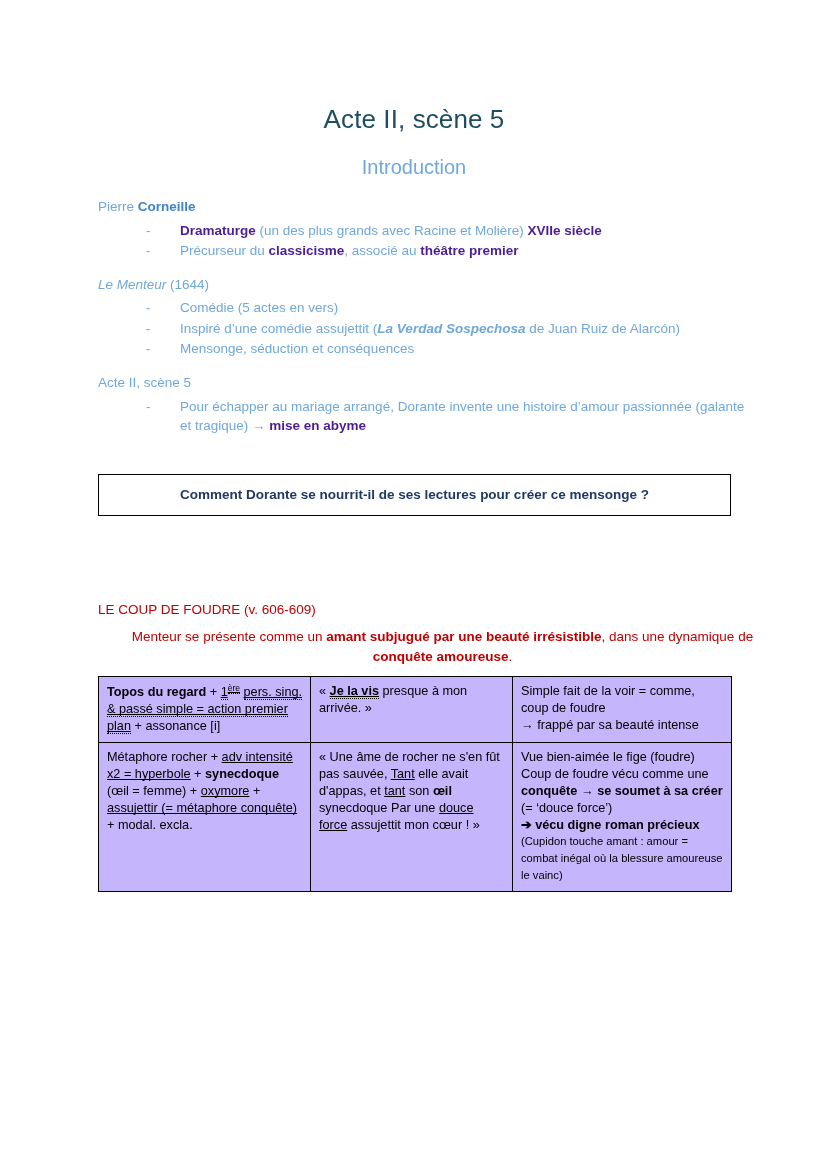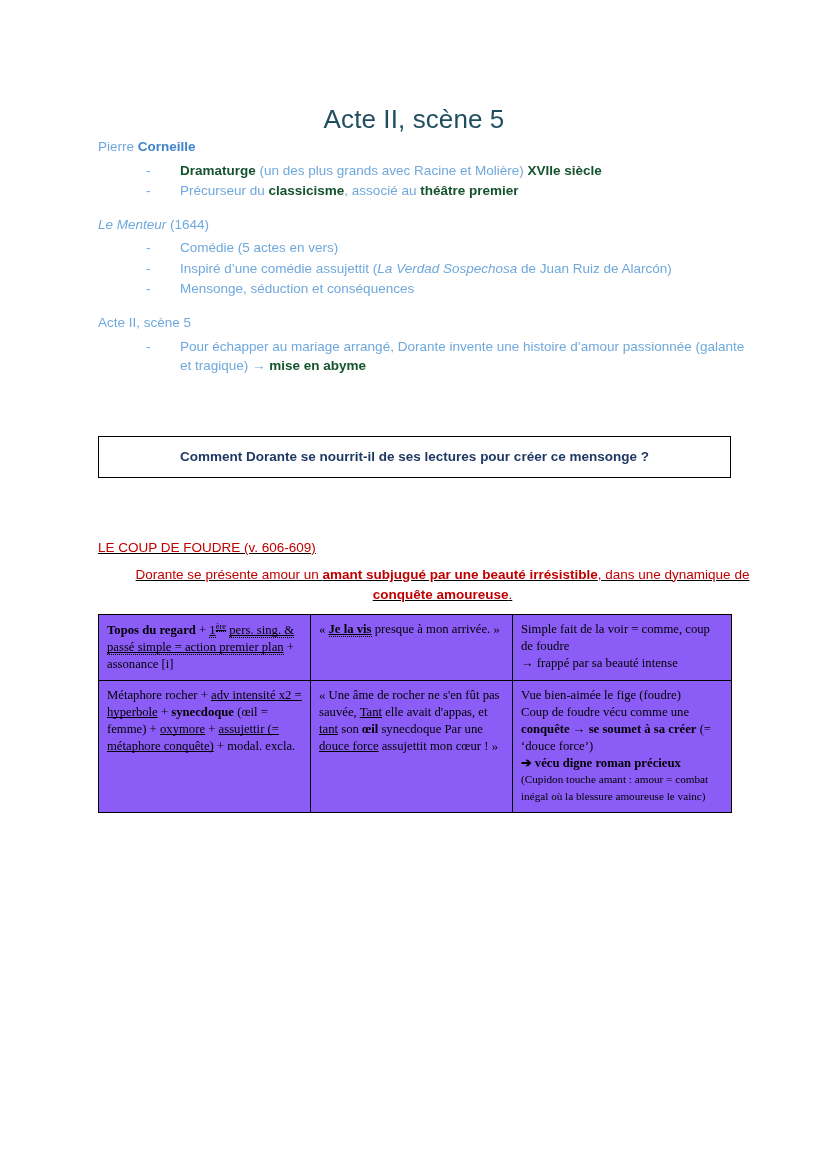--- a/index.html
+++ b/index.html
@@ -37,21 +37,21 @@
     text-align: center;
     font-size: 20px;
     font-weight: 400;
     color: #6fa8dc;
     margin: 0;
     padding-top: 21px;
   }
 
   
   .intro {
-    margin-top: 2px;
+    margin-top: 18px;
     padding-left: 98px;
     padding-right: 72px;
   }
   .sec-head {
     font-size: 13.5px;
     color: #6fa8dc;
     margin: 0 0 4px 0;
     line-height: 1.45;
   }
   .sec-head b { color: #3d85c8; font-weight: bold; }
@@ -69,44 +69,43 @@
     line-height: 1.45;
     padding-left: 34px;
     margin-bottom: 1px;
   }
   ul.dash li .dash-mark {
     position: absolute;
     left: 0;
     top: 0;
     color: #6fa8dc;
   }
-  ul.dash li b { color: #14532d; font-weight: bold; }
-  ul.dash li i { font-style: italic; }
+  ul.dash li b { color: #4c1d95; font-weight: bold; }
+  ul.dash li i { font-style: italic; font-weight: bold; }
 
   
   .q-box-wrap {
-    margin-top: 60px;
+    margin-top: 38px;
     padding-left: 98px;
     padding-right: 97px;
   }
   .q-box {
     border: 1px solid #000000;
     text-align: center;
     padding: 12px 10px 13px 10px;
     font-size: 13.5px;
     font-weight: bold;
     color: #1f3864;
   }
 
   
   .red-wrap {
-    margin-top: 62px;
+    margin-top: 86px;
     padding-left: 98px;
     padding-right: 41px;
-    text-decoration: underline;
   }
   .red-head {
     font-size: 13.5px;
     color: #c00000;
     margin: 0 0 10px 0;
   }
   .red-sum {
     font-size: 13.5px;
     color: #c00000;
     text-align: center;
@@ -118,22 +117,21 @@
 
   
   .tbl-wrap {
     padding-left: 98px;
     padding-right: 97px;
   }
   table.analysis {
     border-collapse: collapse;
     width: 633px;
     table-layout: fixed;
-    background: #8b5cf6;
-    font-family: Liberation Serif, serif;
+    background: #c4b5fd;
   }
   table.analysis td {
     border: 1px solid #000000;
     vertical-align: top;
     padding: 6px 7px 7px 8px;
     font-size: 12.7px;
     line-height: 1.33;
     color: #000000;
   }
   table.analysis col.c1 { width: 212px; }
@@ -151,20 +149,21 @@
     text-decoration-skip-ink: none;
     border-bottom: 1px dotted #000;
   }
 </style>
 </head>
 <body>
 
 <div class="page">
 
   <h1 class="doc-title">Acte II, scène 5</h1>
+  <h2 class="doc-subtitle">Introduction</h2>
 
   <div class="intro">
 
     <p class="sec-head">
       <span>Pierre </span><b>Corneille</b>
     </p>
 
     <ul class="dash" id="author-bullets">
         <li><span class="dash-mark">-</span><b>Dramaturge</b><span> (un des plus grands avec Racine et Molière) </span><b>XVIIe siècle</b></li>
         <li><span class="dash-mark">-</span><span>Précurseur du </span><b>classicisme</b><span>, associé au </span><b>théâtre premier</b></li>
@@ -187,21 +186,21 @@
       </ul>
 
   </div>
 
   <div class="q-box-wrap">
     <div class="q-box">Comment Dorante se nourrit-il de ses lectures pour créer ce mensonge ?</div>
   </div>
 
   <div class="red-wrap">
     <p class="red-head">LE COUP DE FOUDRE (v. 606-609)</p>
-    <p class="red-sum" id="analysis-summary"><span>Dorante se présente amour un </span><b>amant subjugué par une beauté irrésistible</b><span>, dans une dynamique de </span><b>conquête amoureuse</b><span>.</span></p>
+    <p class="red-sum" id="analysis-summary"><span>Menteur se présente comme un </span><b>amant subjugué par une beauté irrésistible</b><span>, dans une dynamique de </span><b>conquête amoureuse</b><span>.</span></p>
   </div>
 
   <div class="tbl-wrap">
     <table class="analysis">
       <colgroup>
         <col class="c1">
           <col class="c2">
           <col class="c3">
       </colgroup>
       <tbody id="analysis-body">

